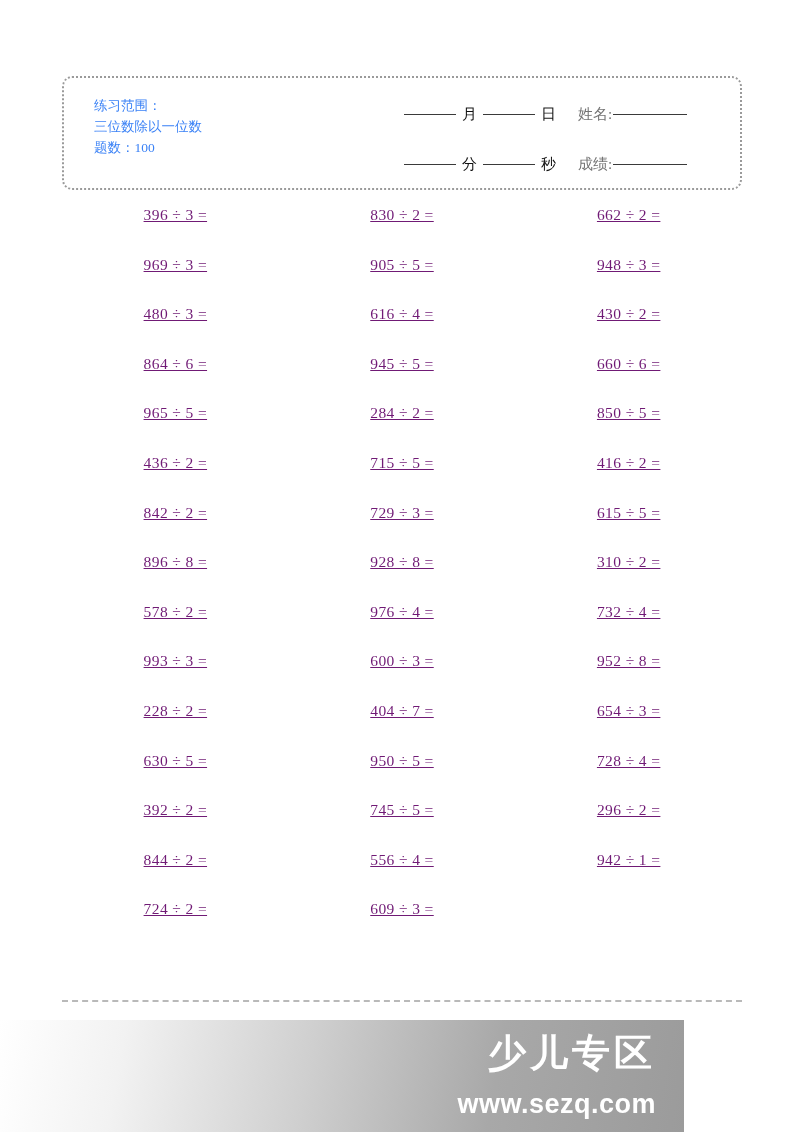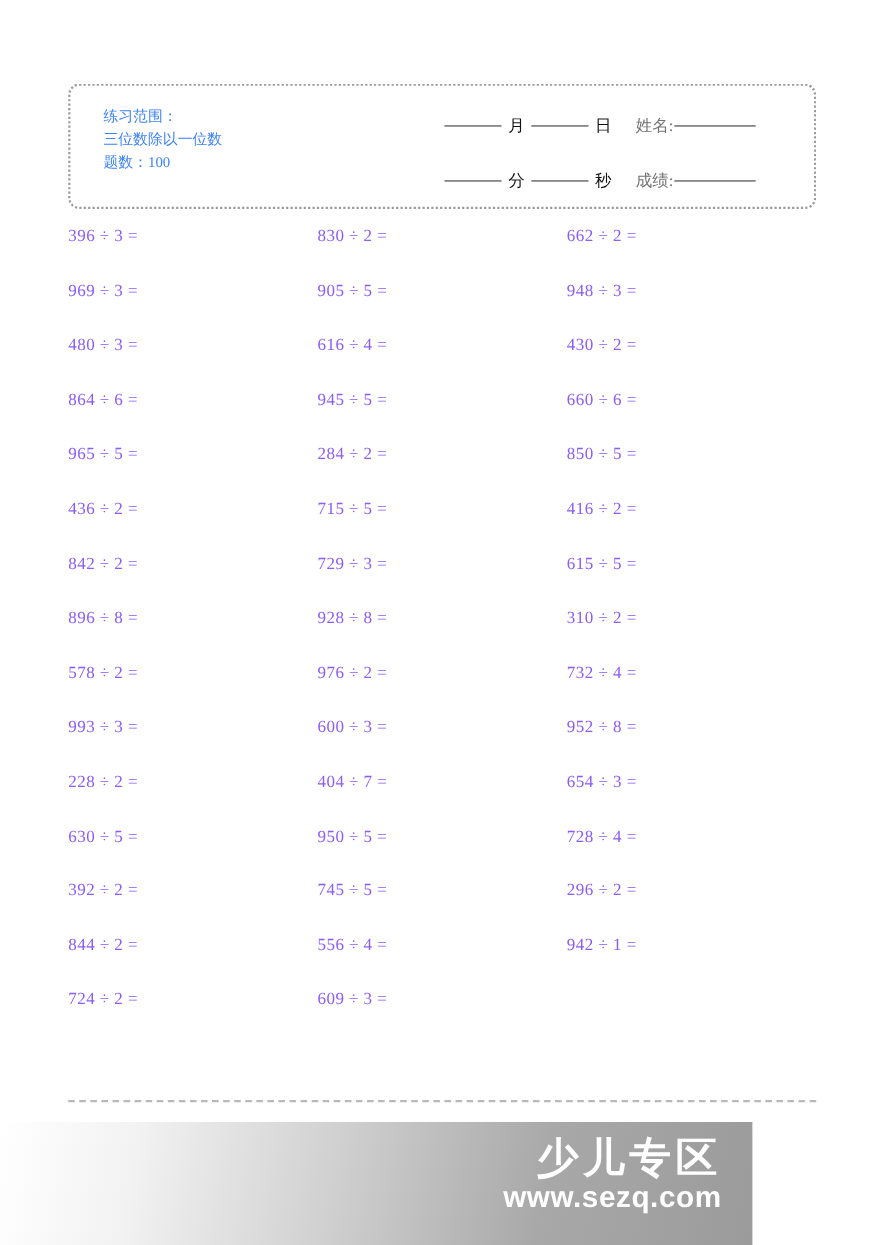--- a/index.html
+++ b/index.html
@@ -88,25 +88,26 @@
     top: 206px;
     width: 680px;
     display: grid;
     grid-template-columns: repeat(3, 1fr);
     row-gap: 0;
   }
   .cell {
     height: 49.6px;
     display: flex;
     align-items: flex-start;
-    justify-content: flex-start;
+    justify-content: center;
     font-size: 15.5px;
     letter-spacing: 0.4px;
-    color: #8b5cf6;
+    color: #701a75;
     white-space: nowrap;
+    text-decoration: underline;
   }
   .cell .expr { display: inline-block; }
 
   
   .divider {
     position: absolute;
     left: 62px;
     top: 1000px;
     width: 680px;
     height: 0;
@@ -149,21 +150,21 @@
     letter-spacing: 4px;
     line-height: 1.05;
   }
   .wm-url {
     font-family: "Liberation Sans", "DejaVu Sans", sans-serif;
     font-size: 27px;
     font-weight: 700;
     color: #ffffff;
     letter-spacing: 0.5px;
     line-height: 1.1;
-    margin-top: 0;
+    margin-top: 16px;
     text-align: center;
   }
 </style>
 </head>
 <body>
 
 <div class="page">
 
   <div class="header-box">
 
@@ -266,21 +267,21 @@
       <div class="cell">
         <span class="expr">928 ÷ 8 =</span>
       </div>
       <div class="cell">
         <span class="expr">310 ÷ 2 =</span>
       </div>
       <div class="cell">
         <span class="expr">578 ÷ 2 =</span>
       </div>
       <div class="cell">
-        <span class="expr">976 ÷ 2 =</span>
+        <span class="expr">976 ÷ 4 =</span>
       </div>
       <div class="cell">
         <span class="expr">732 ÷ 4 =</span>
       </div>
       <div class="cell">
         <span class="expr">993 ÷ 3 =</span>
       </div>
       <div class="cell">
         <span class="expr">600 ÷ 3 =</span>
       </div>

